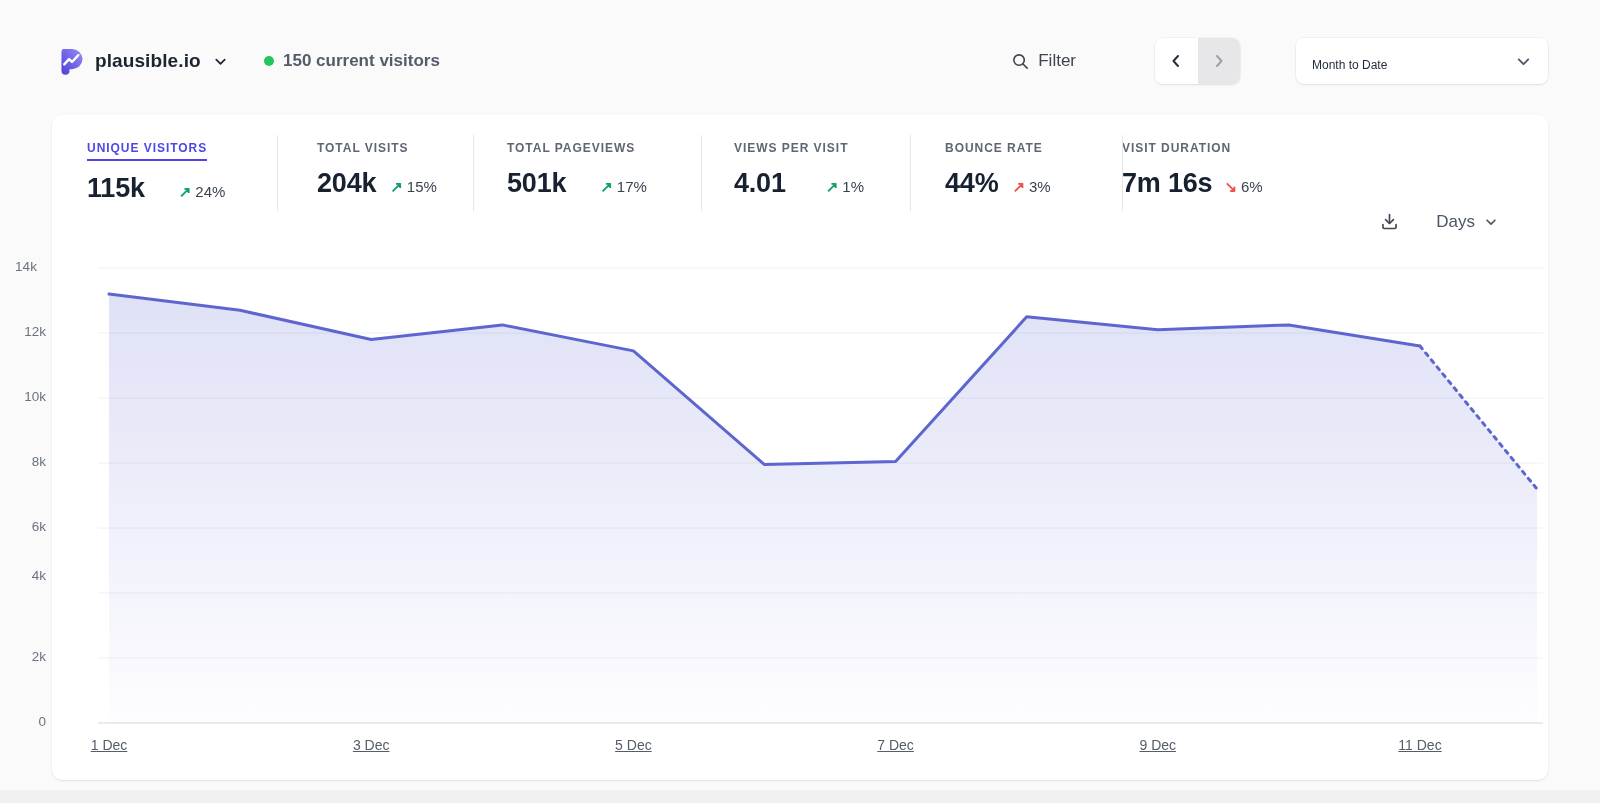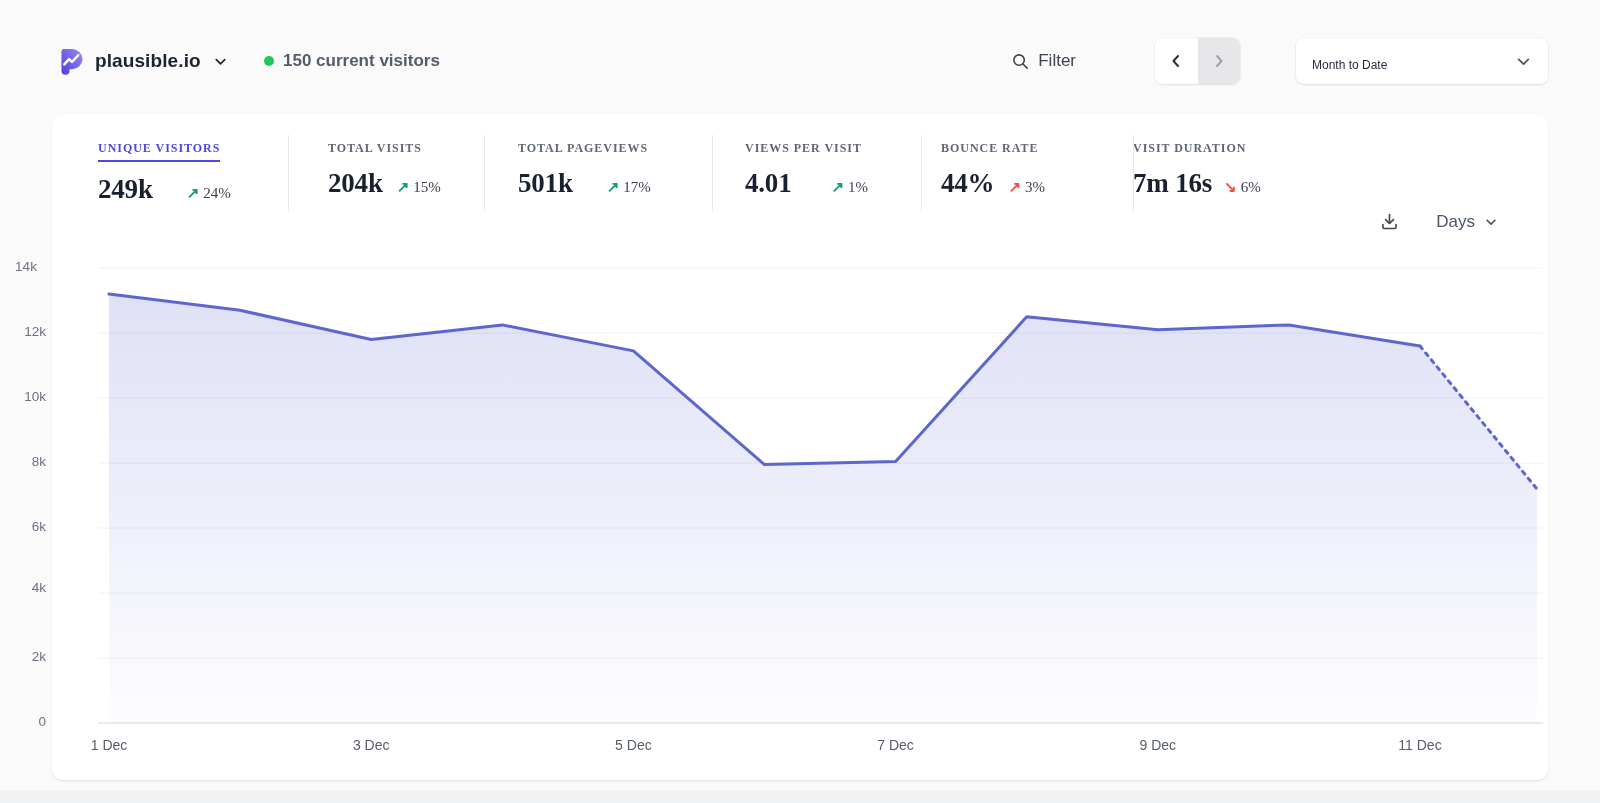--- a/index.html
+++ b/index.html
@@ -31,57 +31,57 @@
   .nav-prev { background:#ffffff; }
   .nav-next { background:#e7e7ea; }
 
   .range-select { position:absolute; right:0; top:0; width:252px; height:46px; background:#fff; border-radius:8px; box-shadow:0 1px 2px rgba(0,0,0,.08), 0 0 0 1px rgba(0,0,0,.03); display:flex; align-items:center; padding:0 16px; cursor:pointer; }
   .range-label { font-size:12px; font-weight:500; color:#1f2937; flex:1;margin-top:8px; }
 
   
   .card { position:absolute; left:52px; top:115px; width:1496px; height:665px; background:#fff; border-radius:10px; box-shadow:0 1px 2px rgba(0,0,0,.06), 0 1px 3px rgba(0,0,0,.05); }
 
   
-  .stats { position:absolute; top:20px; left:12px; right:0; display:flex;font-family:Liberation Serif, serif; }
+  .stats { position:absolute; top:20px; left:1px; right:0; display:flex; }
   .stat { padding-top:3px; position:relative; cursor:pointer; }
   .stat + .stat::before { content:""; position:absolute; left:0; top:0; width:1px; height:76px; background:#e5e7eb; }
   .stat-label { font-size:12px; font-weight:700; letter-spacing:.08em; color:#5f6673; display:inline-block; }
   .stat.active .stat-label { color:#4f46e5; border-bottom:2px solid #4f46e5; padding-bottom:4px; }
   .stat-value-row { margin-top:12px; display:flex; align-items:baseline; }
   .stat-value { font-size:27px; font-weight:700; color:#18212f; letter-spacing:-.2px; }
   .stat-change { font-size:15px; color:#3a4350; display:flex; align-items:baseline; gap:4px; }
   .arrow { font-size:15px; font-weight:700; }
   .arrow.good { color:#12a06b; }
   .arrow.bad { color:#ea5349; }
   .s1 { width:224px; padding-left:34px; }
   .s2 { width:196px; padding-left:40px; }
   .s3 { width:228px; padding-left:34px; }
   .s4 { width:209px; padding-left:33px; }
-  .s5 { width:212px; padding-left:20px; }
+  .s5 { width:212px; padding-left:35px; }
   .s6 { }
   .s1 .stat-change { margin-left:34px; }
   .s2 .stat-change, .s3 .stat-change { margin-left:16px; }
   .s3 .stat-change { margin-left:34px; }
   .s2 .stat-change { margin-left:14px; }
   .s4 .stat-change { margin-left:40px; }
   .s5 .stat-change { margin-left:14px; }
   .s6 .stat-change { margin-left:12px; }
 
   
   .chart-controls { position:absolute; top:96px; right:50px; display:flex; align-items:center; gap:36px; }
   .download-btn { display:flex; align-items:center; cursor:pointer; }
   .interval-btn { display:flex; align-items:center; gap:9px; cursor:pointer; }
   .interval-label { font-size:17px; color:#4b5563; }
 
   
   .chart-area { position:absolute; left:46px; top:140px; width:1445px; height:468px; }
   .y-labels { position:absolute; left:-46px; top:140px; width:40px; height:468px; }
   .y-tick { position:absolute; right:0; font-size:13.5px; color:#6b7280; text-align:right; width:40px; }
   .x-labels { position:absolute; left:46px; top:608px; width:1445px; height:30px; }
-  .x-tick { position:absolute; top:14px; width:80px; margin-left:-40px; text-align:center; font-size:14px; color:#555d68; }
+  .x-tick { position:absolute; top:14px; width:80px; margin-left:-40px; text-align:center; font-size:14px; color:#555d68;text-decoration:underline; }
 </style>
 </head>
 <body>
 
 <div class="top-header">
   <div class="site-switcher">
     <svg class="logo" viewBox="0 0 28 28">
       <defs>
         <linearGradient id="lg" x1="0" y1="1" x2="1" y2="0">
           <stop offset="0" stop-color="#4d3fd6"></stop>
@@ -132,21 +132,21 @@
       </svg>
   </div>
 </div>
 
 <div class="card">
 
   <div class="stats">
     <div class="stat s1 active">
       <span class="stat-label">UNIQUE VISITORS</span>
       <div class="stat-value-row">
-        <span class="stat-value">249k</span>
+        <span class="stat-value">115k</span>
         <span class="stat-change">
             <span class="arrow good">↗</span>
             <span>24%</span>
           </span>
       </div>
     </div>
     <div class="stat s2">
       <span class="stat-label">TOTAL VISITS</span>
       <div class="stat-value-row">
         <span class="stat-value">204k</span>
@@ -210,21 +210,21 @@
       <span class="interval-label">Days</span>
       <svg width="14" height="14" viewBox="0 0 16 16">
           <polyline points="3.5,6 8,10.5 12.5,6" fill="none" stroke="#4b5563" stroke-width="1.9" stroke-linecap="round" stroke-linejoin="round"></polyline>
         </svg>
     </div>
   </div>
 
   <div class="y-labels" id="yLabels">
       <div class="y-tick" style="top: 459px;">0</div>
       <div class="y-tick" style="top: 394px;">2k</div>
-      <div class="y-tick" style="top: 325px;">4k</div>
+      <div class="y-tick" style="top: 313px;">4k</div>
       <div class="y-tick" style="top: 264px;">6k</div>
       <div class="y-tick" style="top: 199px;">8k</div>
       <div class="y-tick" style="top: 134px;">10k</div>
       <div class="y-tick" style="top: 69px;">12k</div>
       <div class="y-tick" style="top: 4px; text-align: center;">14k</div>
     </div>
   <div class="chart-area" id="chartArea">
   <svg width="1445" height="474" viewBox="0 0 1445 474">
     <defs>
       <linearGradient id="fillGrad" x1="0" y1="0" x2="0" y2="1">

